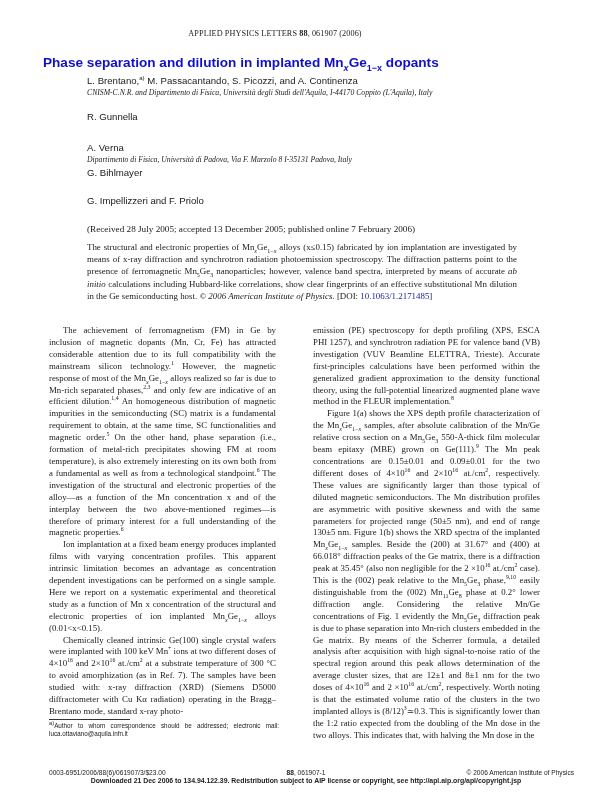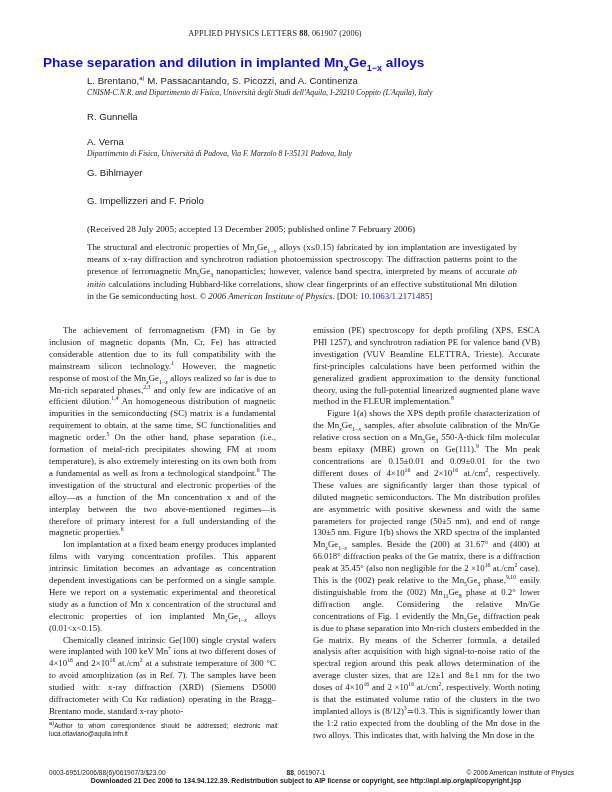--- a/index.html
+++ b/index.html
@@ -32,32 +32,32 @@
   #download-line { position: absolute; top: 777px; left: 0; width: 612px; text-align: center; font-size: 6.9px; font-weight: bold; color: #222; }
 </style>
 </head>
 <body>
 
 <div id="journal-header" class="serif">
   <span>APPLIED PHYSICS LETTERS</span>
   <b>88</b><span>, 061907 (2006)</span>
 </div>
 
-<div id="title" class="sans"><span>Phase separation and dilution in implanted Mn</span><sub><i>x</i></sub><span>Ge</span><sub>1−x</sub><span> alloys</span></div>
+<div id="title" class="sans"><span>Phase separation and dilution in implanted Mn</span><sub><i>x</i></sub><span>Ge</span><sub>1−x</sub><span> dopants</span></div>
 
 <div class="authors-block" style="top:75px;">
   <div class="author sans"><span>L. Brentano,</span><sup>a)</sup><span> M. Passacantando, S. Picozzi, and A. Continenza</span></div>
-  <div class="affil serif" style="width:455px;">CNISM-C.N.R. and Dipartimento di Fisica, Università degli Studi dell'Aquila, I-29210 Coppito (L'Aquila), Italy</div>
+  <div class="affil serif" style="width:455px;">CNISM-C.N.R. and Dipartimento di Fisica, Università degli Studi dell'Aquila, I-44170 Coppito (L'Aquila), Italy</div>
 </div>
 
 <div class="authors-block" style="top:111px;">
   <div class="author sans">R. Gunnella</div>
 </div>
 
-<div class="authors-block" style="top:136px;">
+<div class="authors-block" style="top:142px;">
   <div class="author sans">A. Verna</div>
   <div class="affil serif">Dipartimento di Fisica, Università di Padova, Via F. Marzolo 8 I-35131 Padova, Italy</div>
 </div>
 
 <div class="authors-block" style="top:167px;">
   <div class="author sans">G. Bihlmayer</div>
 </div>
 
 <div class="authors-block" style="top:195px;">
   <div class="author sans">G. Impellizzeri and F. Priolo</div>

